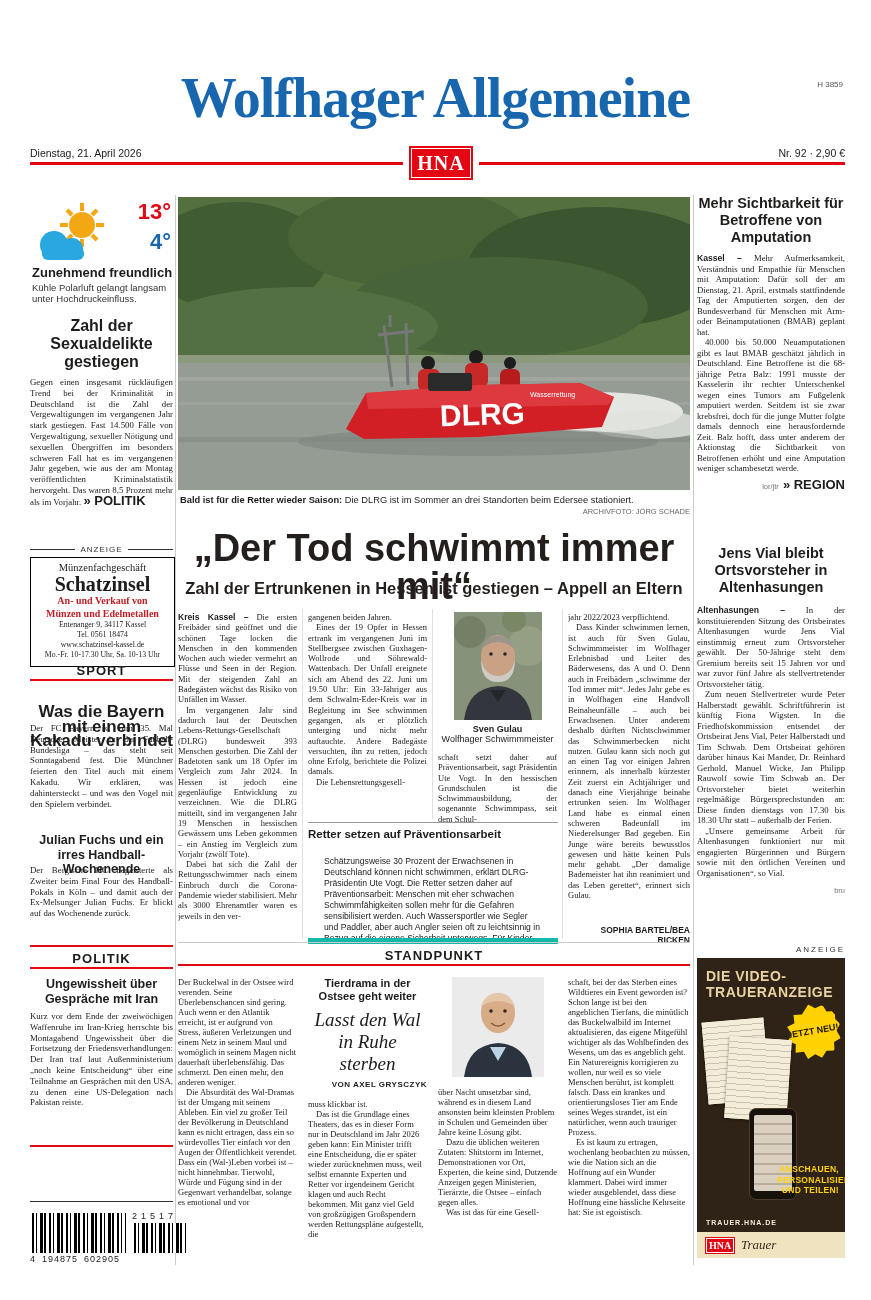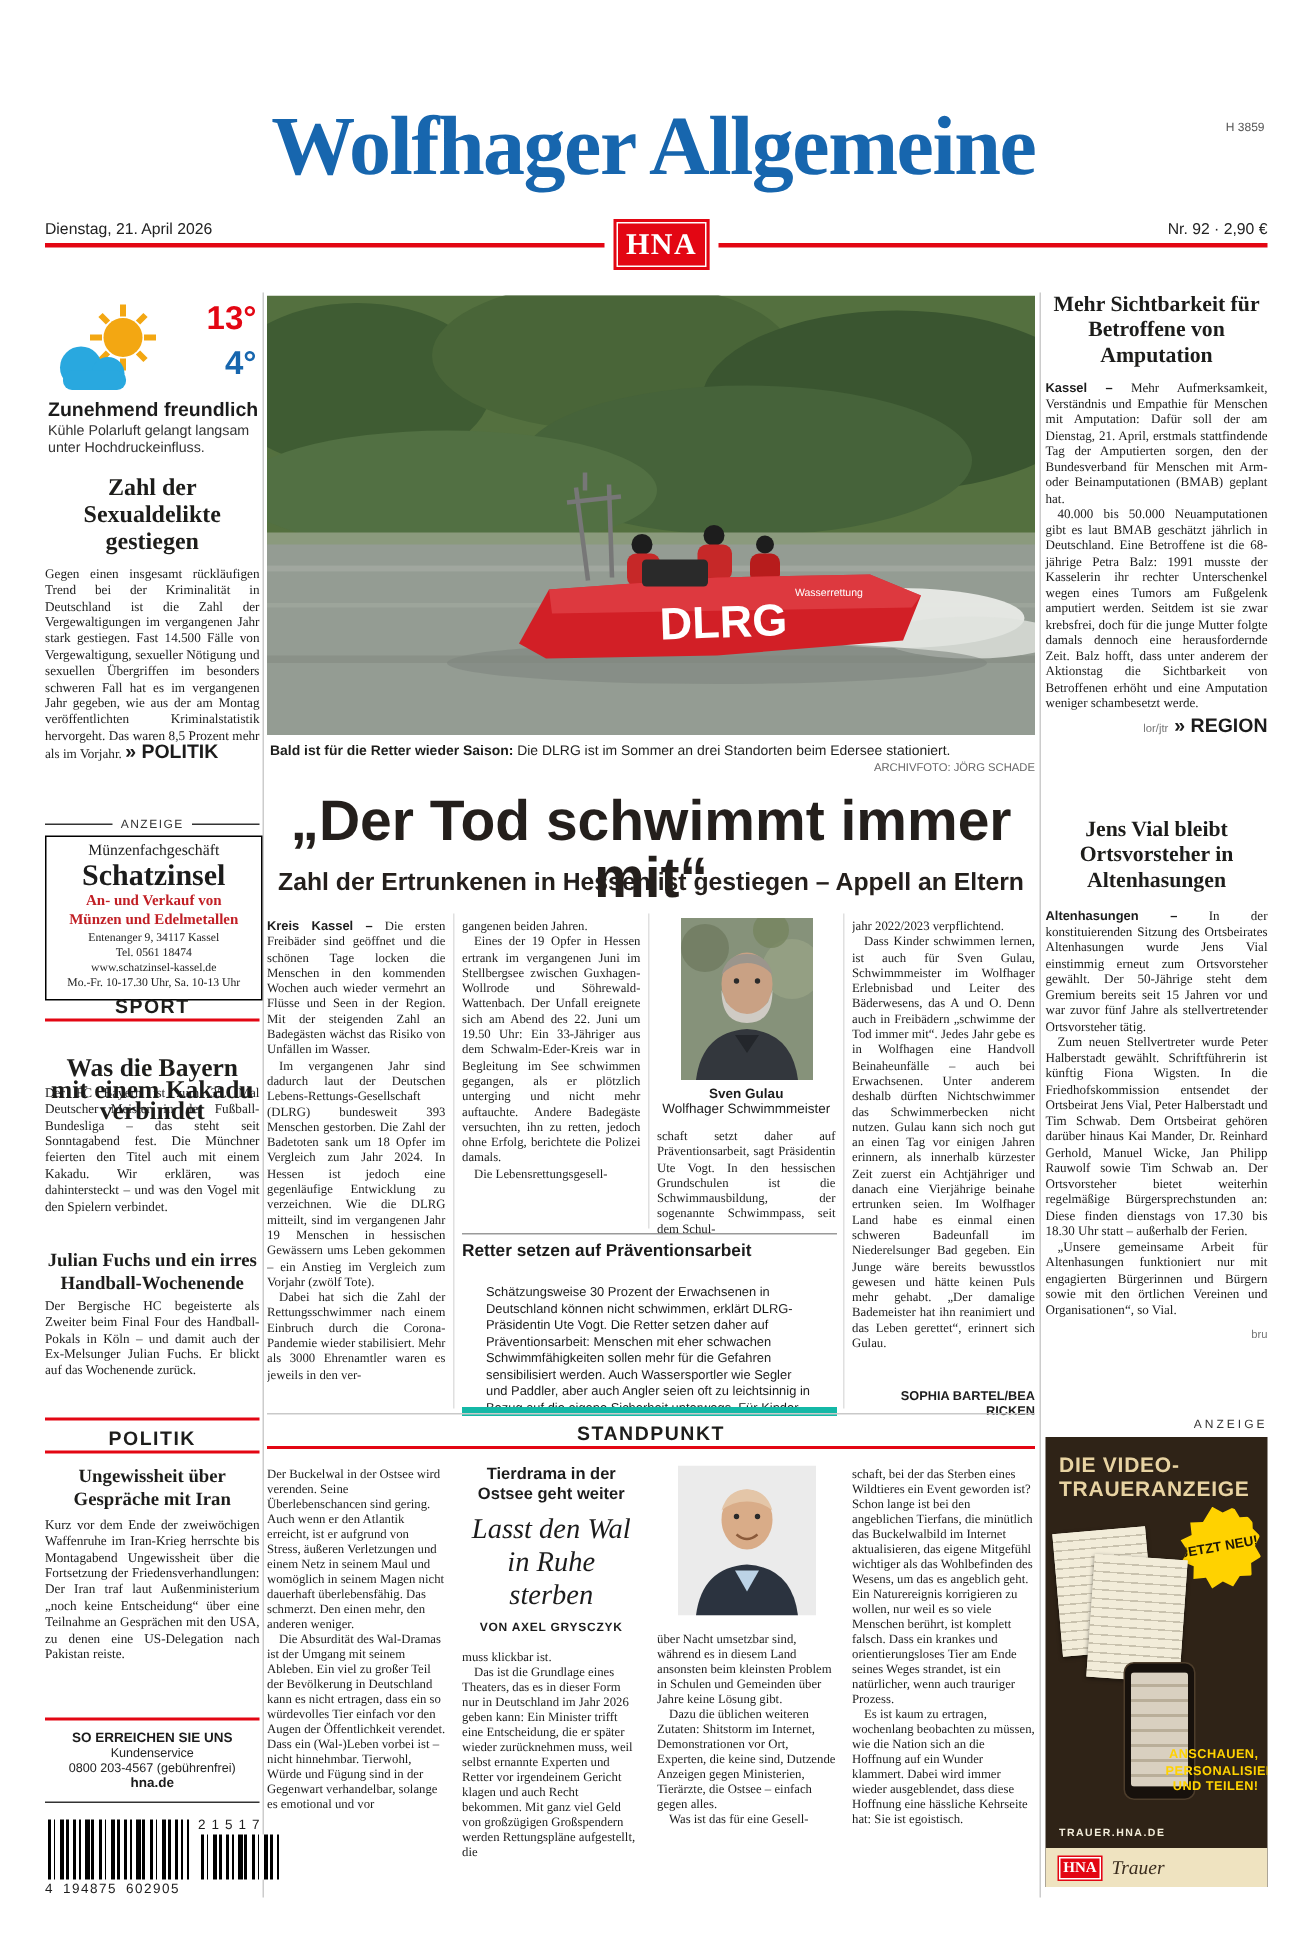--- a/index.html
+++ b/index.html
@@ -15,21 +15,21 @@
   .mast-rule{left:30px;right:26px;top:162px;height:3px;background:#e30613;}
   .hna-box{left:403px;top:145px;width:76px;height:36px;background:#fff;display:flex;align-items:center;justify-content:center;}
   .hna-inner{width:64px;height:34px;background:#e30613;box-shadow:inset 0 0 0 2px #e30613, inset 0 0 0 3px #fff;
     display:flex;align-items:center;justify-content:center;color:#fff;font:bold 20px "Liberation Serif",serif;letter-spacing:1px;}
   
   .vrule{width:1px;background:#ccc;}
   .left-rail{left:30px;top:195px;width:143px;height:1075px;}
   .main-col{left:178px;top:195px;width:512px;height:1075px;}
   .right-rail{left:697px;top:195px;width:148px;height:1075px;}
   
-  .art-title{font-family:Liberation Serif, serif;font-weight:bold;text-align:center;color:#1d1d1b;margin:0;}
+  .art-title{font-family:Liberation Sans, sans-serif;font-weight:bold;text-align:center;color:#1d1d1b;margin:0;}
   .body-p{margin:0;font-size:8.8px;line-height:10.8px;text-align:justify;}
   .body-p.ind{text-indent:8px;}
   .lead-in{font-weight:bold;font-family:"Liberation Sans",sans-serif;font-size:8.6px;}
   .ref{font-family:"Liberation Sans",sans-serif;font-weight:bold;font-size:13px;white-space:nowrap;}
   .credit{font:7.5px "Liberation Sans",sans-serif;color:#777;}
   .endline{text-align:right;margin-top:1px;}
   .sec-head{font:bold 13px "Liberation Sans",sans-serif;letter-spacing:1px;text-align:center;color:#1d1d1b;}
   .red-rule{height:2px;background:#e30613;}
   .gray-rule{height:1px;background:#c9c9c9;}
   
@@ -65,21 +65,21 @@
   .portrait-cap2{font:9px "Liberation Sans",sans-serif;text-align:center;}
   .infobox{border-top:1px solid #9a9a9a;border-bottom:6px solid #14b8a6;padding-top:5px;overflow:hidden;}
   .infobox h3{margin:0 0 4px;font:bold 11.5px "Liberation Sans",sans-serif;}
   .infobox p{margin:16px;font:8.6px/11px "Liberation Sans",sans-serif;}
   .byline{font:bold 8.5px "Liberation Sans",sans-serif;text-align:right;}
   
   .sp-col p{margin:0;font-size:8.5px;line-height:10px;text-align:left;}
   .sp-col p.ind{text-indent:8px;}
   .sp-kicker{font:bold 11px/1.2 "Liberation Sans",sans-serif;text-align:center;}
   .sp-title{font:italic 19px/1.15 "Liberation Serif",serif;text-align:center;margin:6px 0 5px;}
-  .sp-byline{font:bold 8px "Liberation Sans",sans-serif;text-align:center;letter-spacing:.5px;}
+  .sp-byline{font:bold 8px "Liberation Sans",sans-serif;text-align:right;letter-spacing:.5px;}
   
   .rr-body .body-p{font-size:8.7px;line-height:10.5px;}
   .rr-anz{font:8px "Liberation Sans",sans-serif;letter-spacing:2px;color:#333;text-align:right;}
   
   .tr-ad{background:#2f2317;overflow:hidden;}
   .tr-title{font:bold 14px/1.15 "Liberation Sans",sans-serif;color:#e8d3a2;letter-spacing:.5px;}
   .tr-badge{background:#ffd200;width:56px;height:56px;border-radius:50%;display:flex;align-items:center;justify-content:center;
     text-align:center;font:bold 9px/1.1 "Liberation Sans",sans-serif;color:#1d1505;transform:rotate(-10deg);
     clip-path:polygon(50% 0%,61% 9%,75% 5%,80% 18%,95% 20%,93% 34%,100% 44%,92% 55%,97% 69%,84% 74%,82% 89%,68% 87%,58% 98%,47% 90%,33% 96%,28% 82%,13% 81%,16% 66%,3% 58%,12% 47%,6% 33%,20% 29%,21% 14%,36% 16%);}
   .tr-thumb{background:#f2ecd9;box-shadow:0 1px 3px rgba(0,0,0,.5);
@@ -166,26 +166,20 @@
 
     <div class="abs red-rule" style="left:0;top:750px;width:143px;"></div>
     <div class="abs sec-head" style="left:0;top:756px;width:143px;">POLITIK</div>
     <div class="abs red-rule" style="left:0;top:772px;width:143px;"></div>
     <h3 class="abs art-title" style="left:0;top:782px;width:143px;font-size:12.5px;line-height:14.5px;">Ungewissheit über Gespräche mit Iran</h3>
     <div class="abs" style="left:0;top:816px;width:143px;">
       <p class="body-p">Kurz vor dem Ende der zweiwöchigen Waffenruhe im Iran-Krieg herrschte bis Montagabend Ungewissheit über die Fortsetzung der Friedensverhandlungen: Der Iran traf laut Außenministerium „noch keine Entscheidung“ über eine Teilnahme an Gesprächen mit den USA, zu denen eine US-Delegation nach Pakistan reiste.</p>
     </div>
 
     <div class="abs red-rule" style="left:0;top:950px;width:143px;"></div>
-    <div class="abs contact" style="left:0;top:958px;width:143px;">
-      <div class="t">SO ERREICHEN SIE UNS</div>
-      <div class="s">Kundenservice</div>
-      <div class="s">0800 203-4567 (gebührenfrei)</div>
-      <div class="u">hna.de</div>
-    </div>
     <div class="abs" style="left:0;top:1006px;width:143px;height:1px;background:#333;"></div>
 
     <div class="abs" style="left:2px;top:1018px;width:155px;height:52px;">
       <div class="abs ean-bars" style="left:0;top:0;width:94px;height:40px;"></div>
       <div class="abs small-code" style="left:100px;top:-2px;">21517</div>
       <div class="abs ean-bars" style="left:102px;top:10px;width:52px;height:30px;"></div>
       <div class="abs ean-digits" style="left:-2px;top:41px;">4</div>
       <div class="abs ean-digits" style="left:10px;top:41px;">194875</div>
       <div class="abs ean-digits" style="left:52px;top:41px;">602905</div>
     </div>

